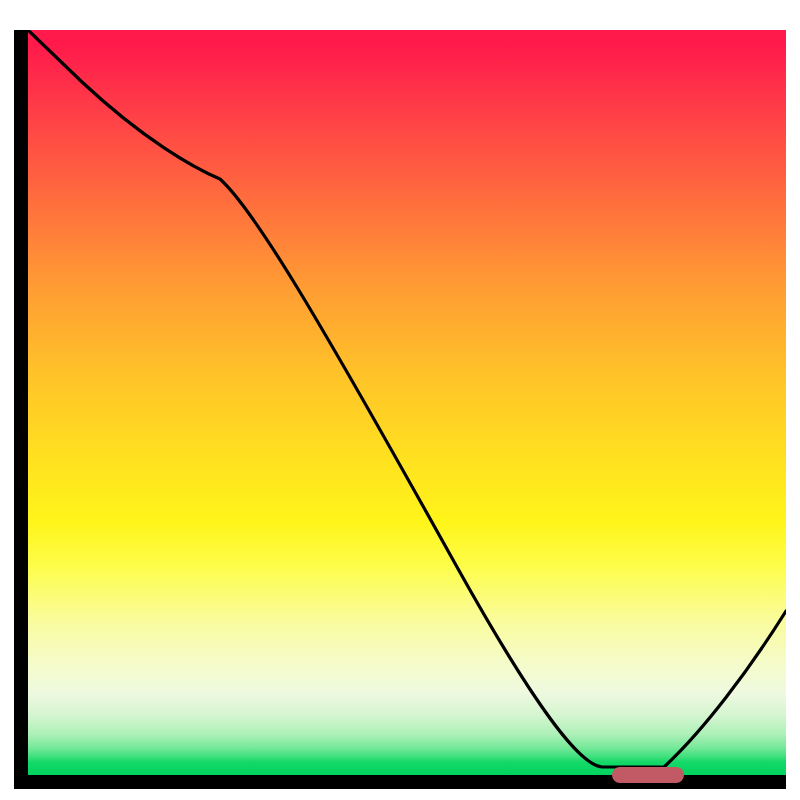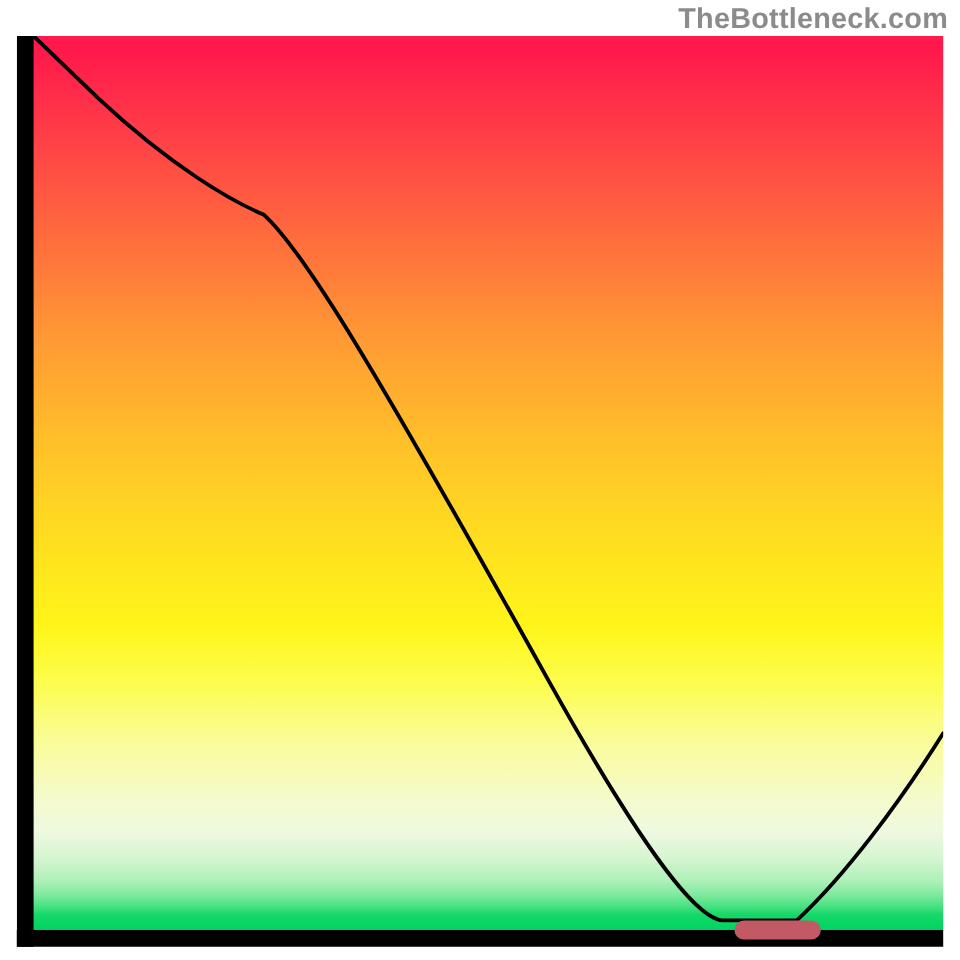--- a/index.html
+++ b/index.html
@@ -74,21 +74,20 @@
     height: 16px;
     background: #c25a66;
     border-radius: 8px;
   }
 </style>
 </head>
 <body>
 
 <div class="container">
 
-  <div class="watermark">TheBottleneck.com</div>
 
   <div class="plot-frame">
 
     <div class="plot-gradient"></div>
 
     <svg class="axes" width="772" height="760" viewBox="0 0 772 760">
 
       <line x1="7" y1="0" x2="7" y2="752" stroke="#000" stroke-width="14" stroke-linecap="square"></line>
 
       <line x1="0" y1="752" x2="772" y2="752" stroke="#000" stroke-width="14" stroke-linecap="square"></line>

